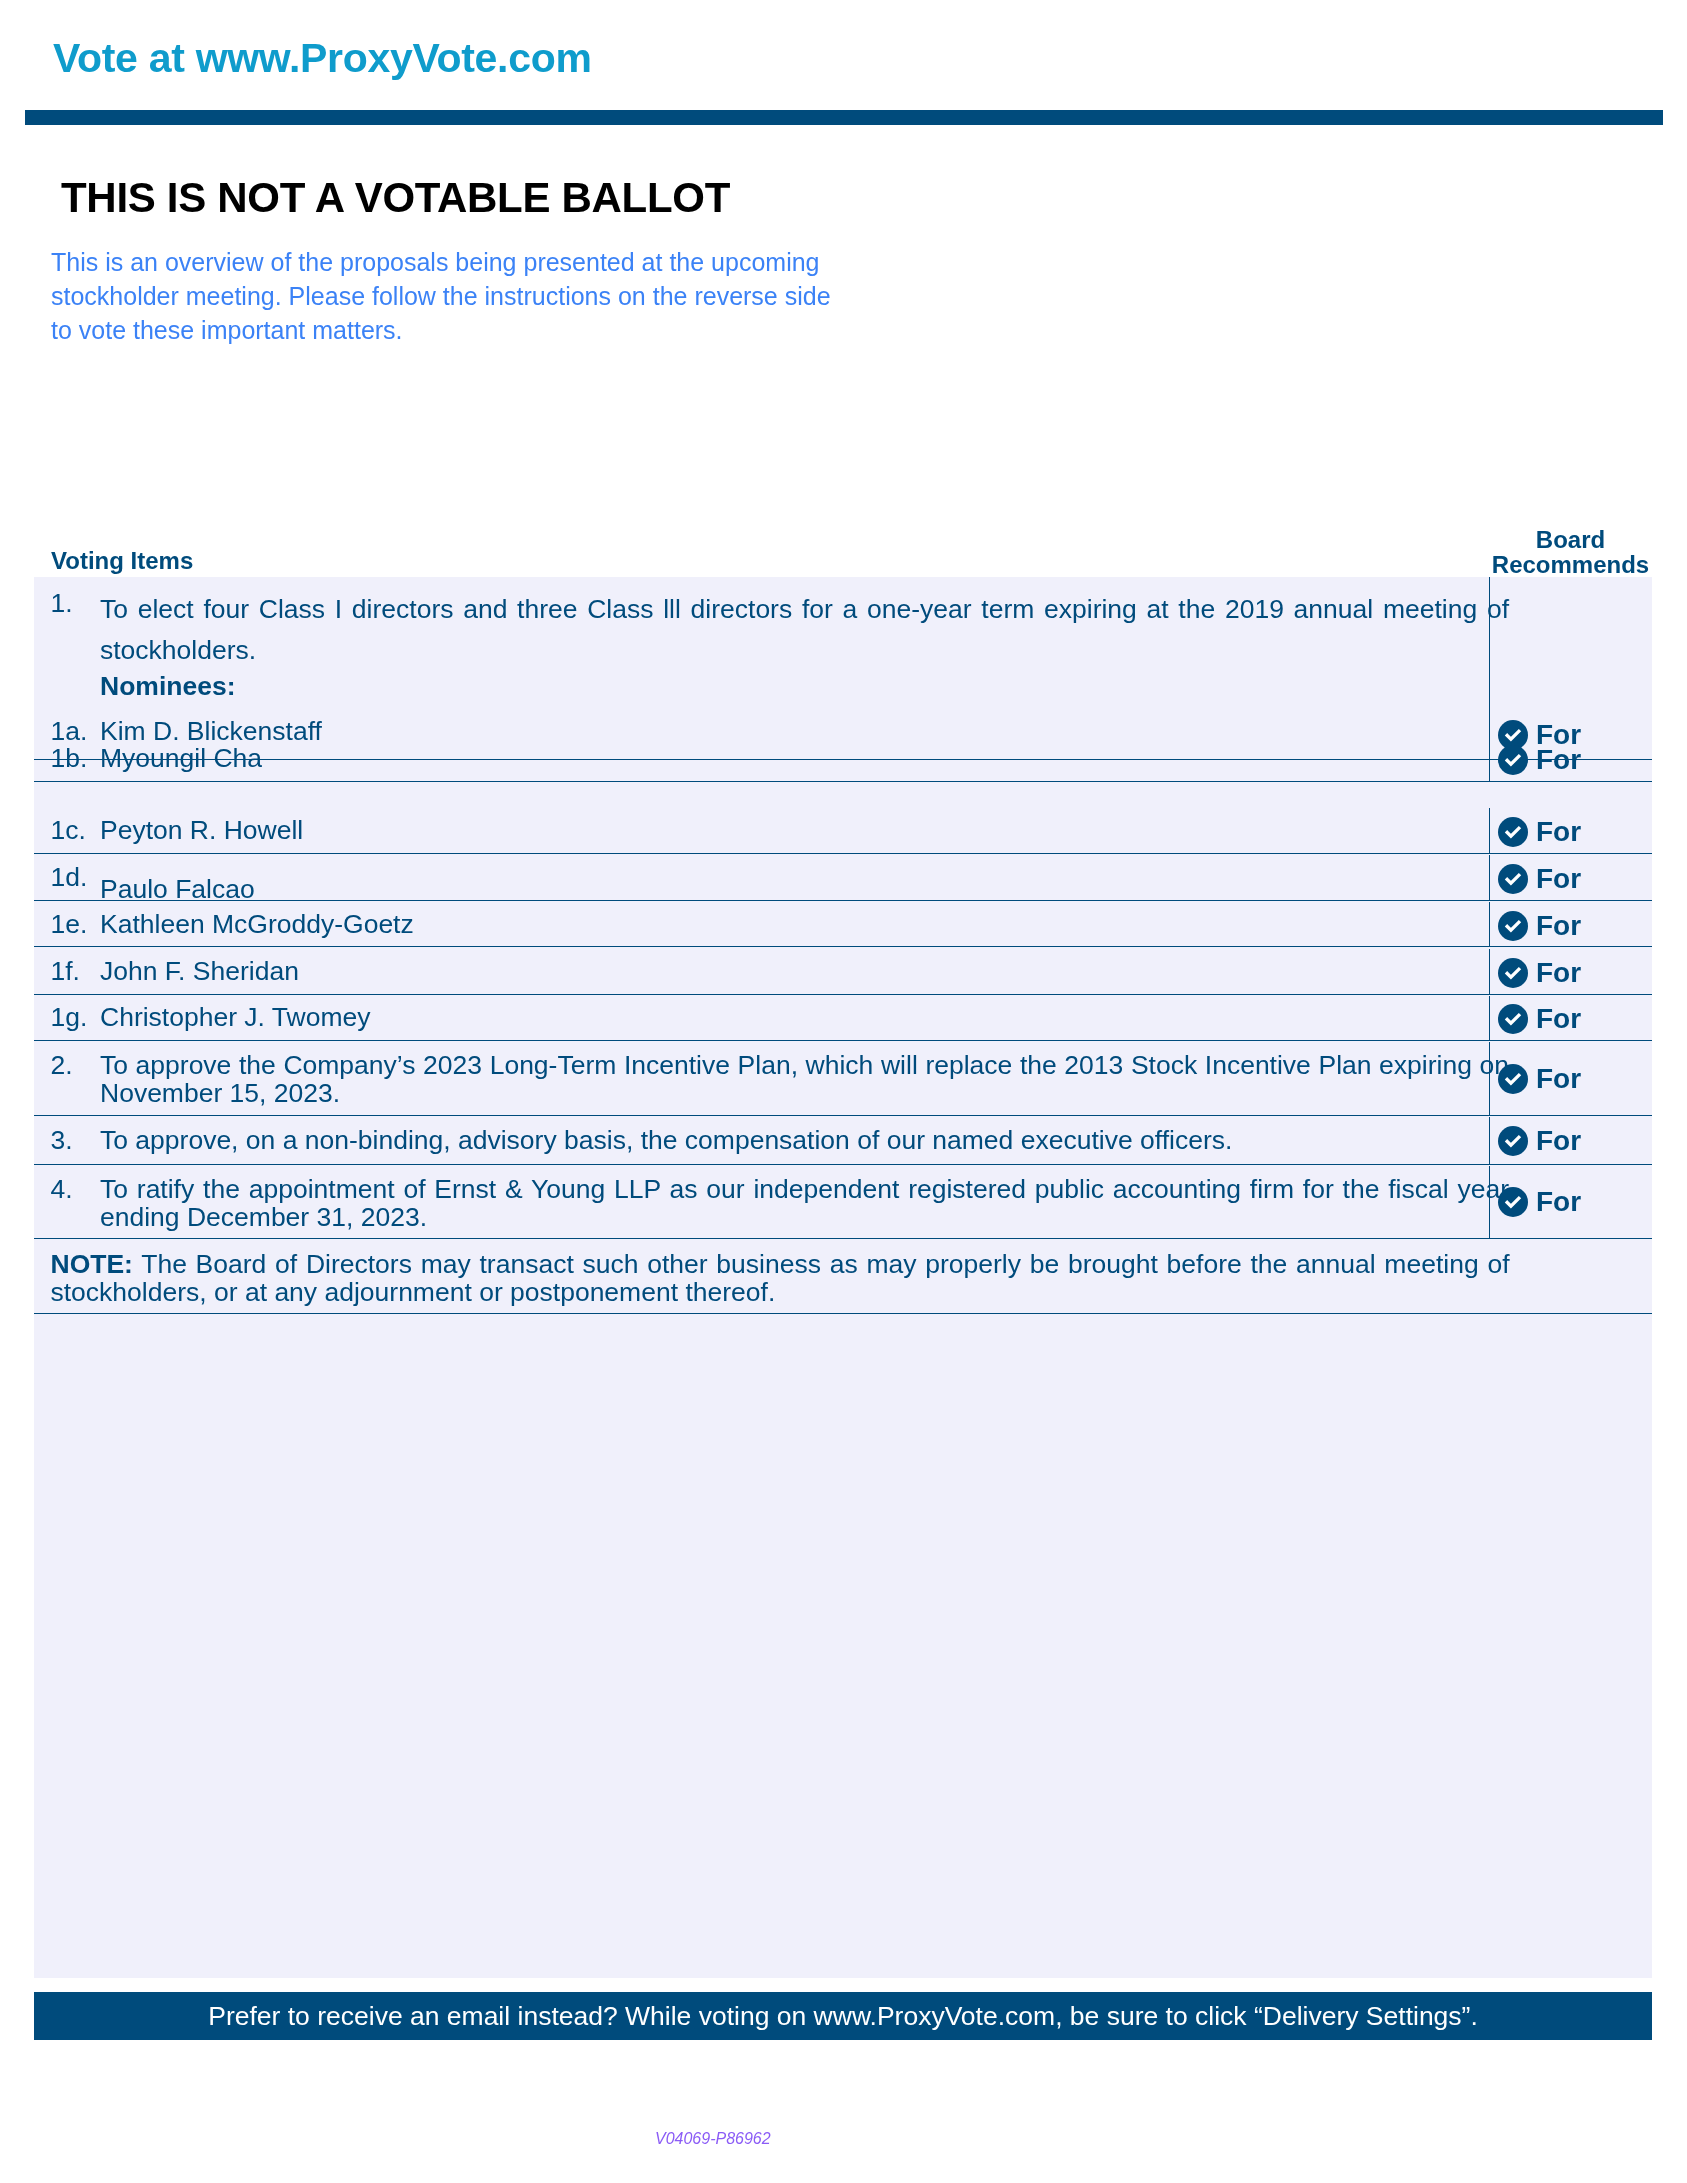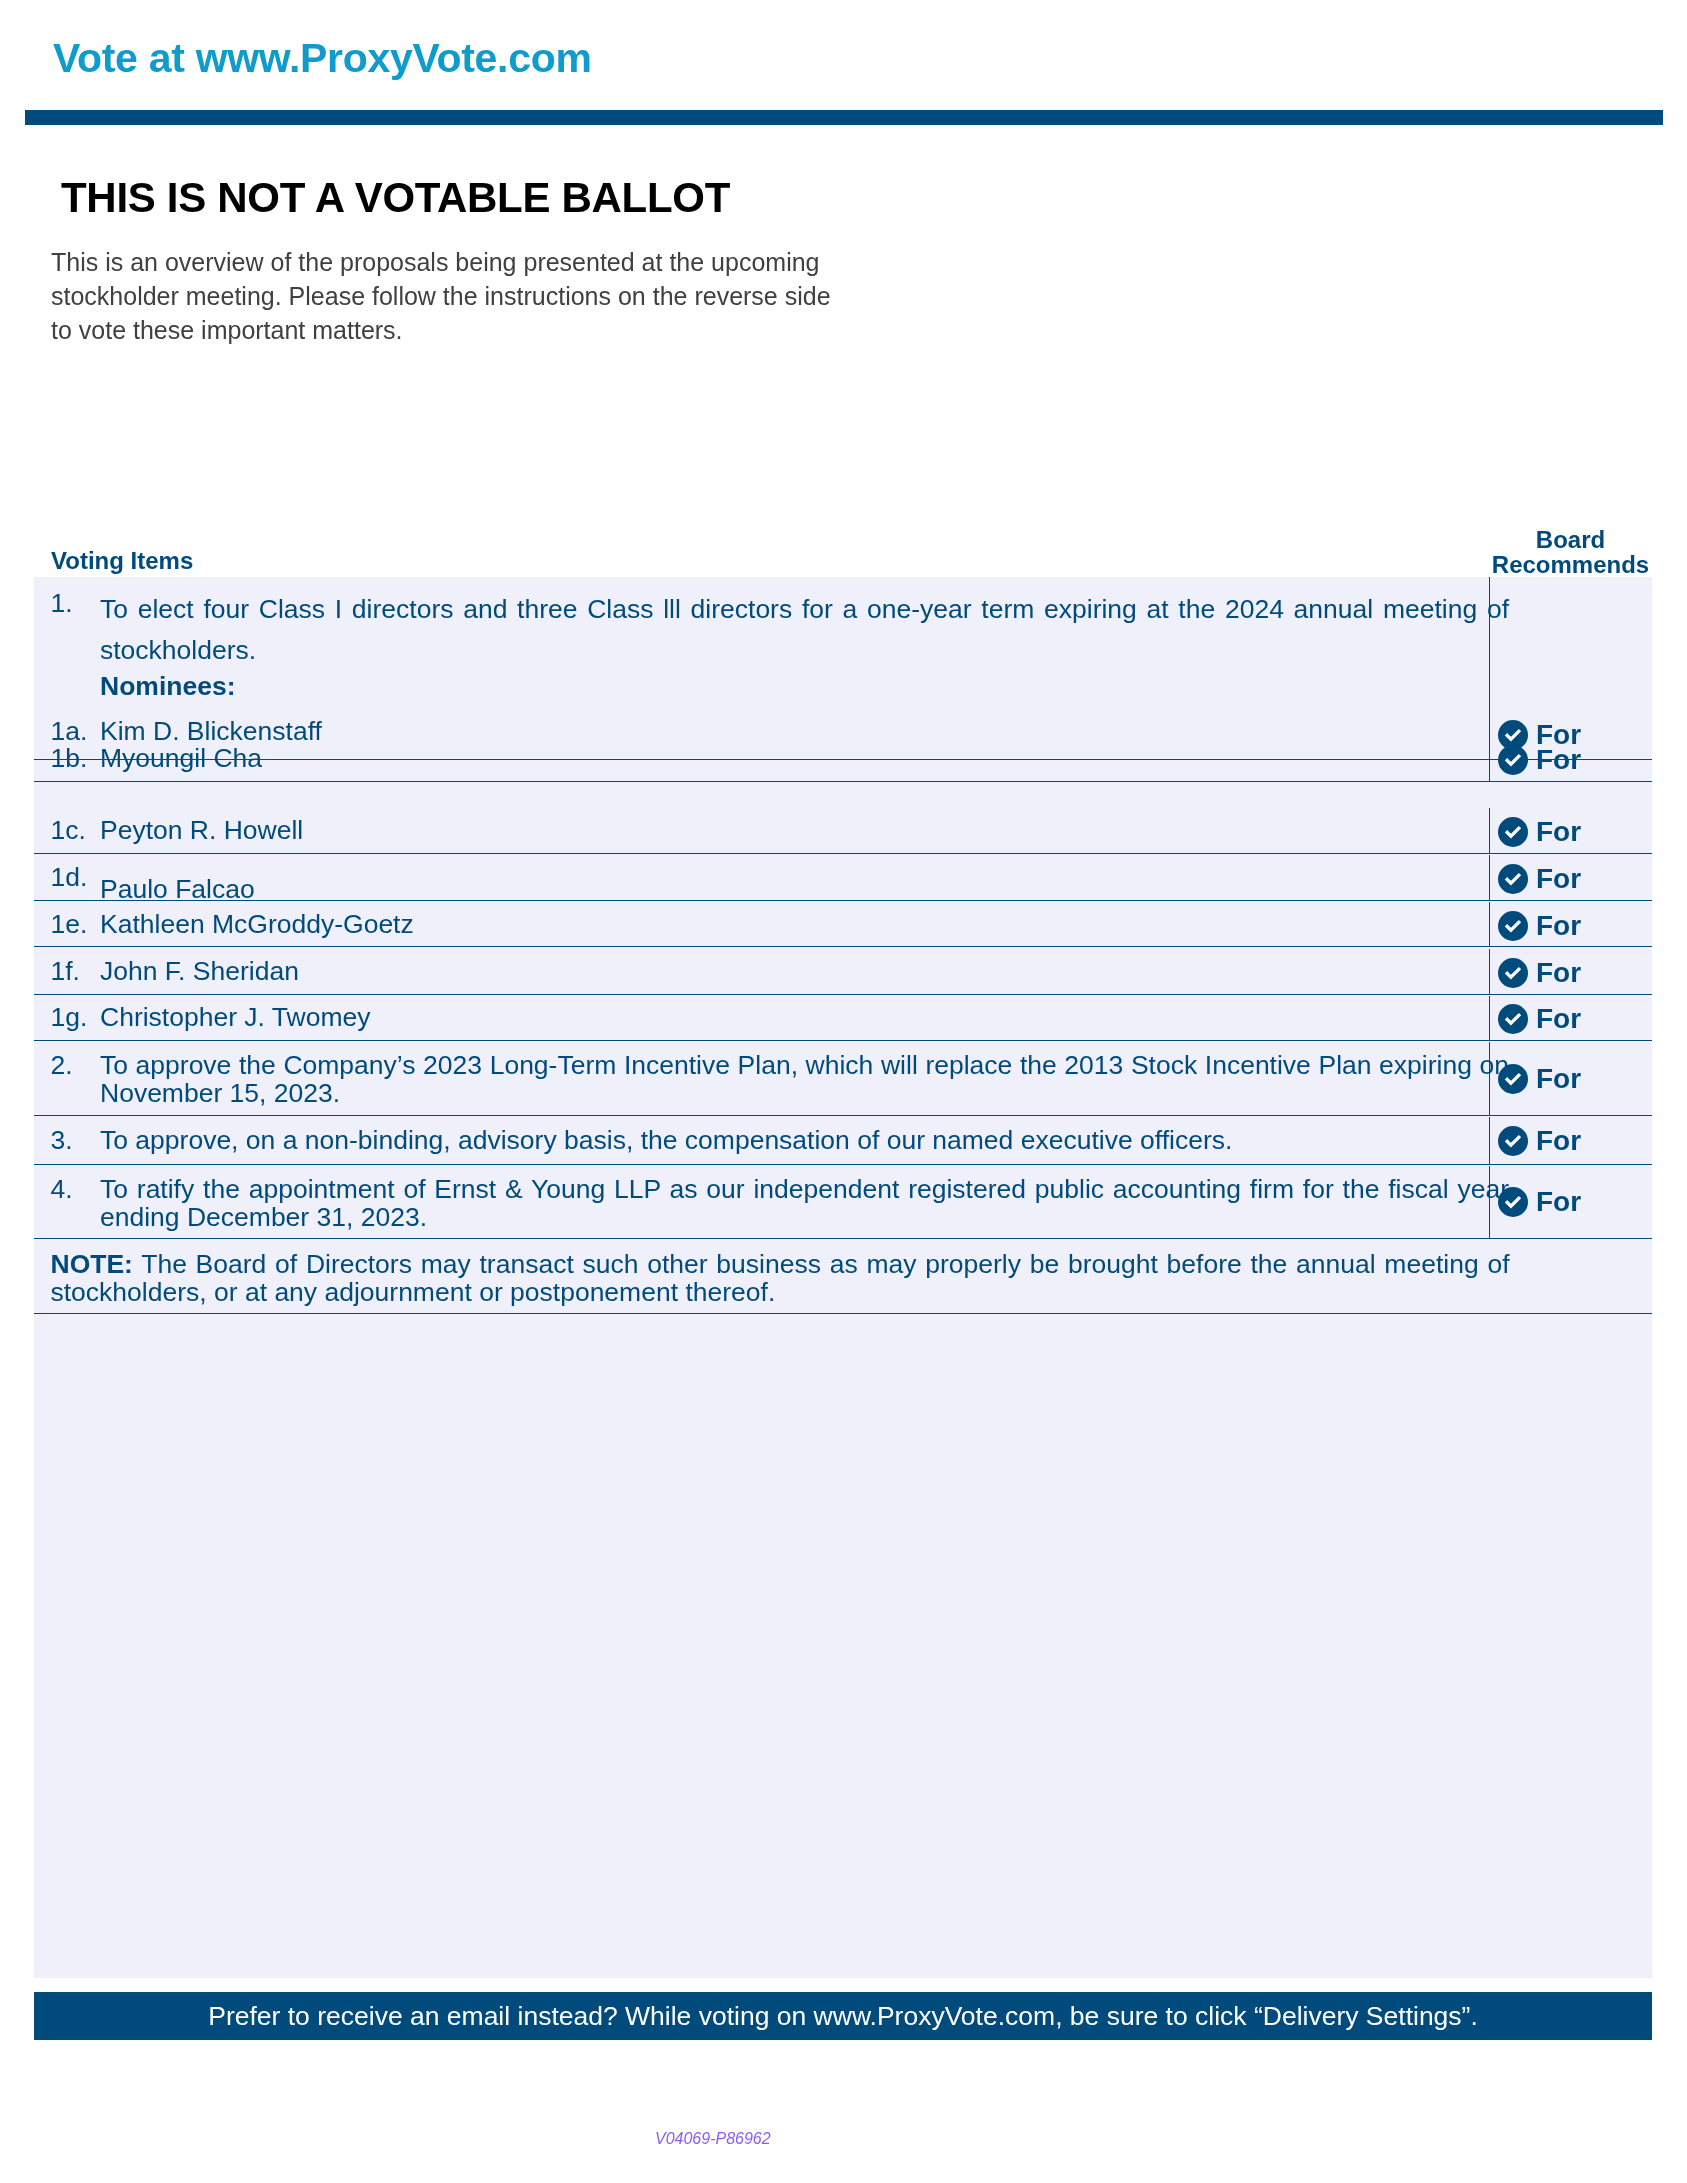--- a/index.html
+++ b/index.html
@@ -3,21 +3,21 @@
 <meta charset="utf-8">
 <style>
   * { box-sizing: border-box; margin: 0; padding: 0; }
   html, body { width: 1687px; height: 2183px; background: #ffffff; overflow: hidden; }
   body { position: relative; font-family: "Liberation Sans", "DejaVu Sans", sans-serif; color: #004b7c; }
 
   .vote-url { position: absolute; left: 53px; top: 34px; font-size: 41px; font-weight: bold; color: #0f9ccc; letter-spacing: -0.3px; line-height: 48px; }
   .top-rule { position: absolute; left: 24.5px; top: 110px; width: 1638px; height: 14.6px; background: #004b7c; }
 
   .ballot-title { position: absolute; left: 47px; top: 171px; font-size: 42px; font-weight: bold; color: #000000; line-height: 53px; letter-spacing: -0.3px; margin-left: 14px; }
-  .intro { position: absolute; left: 51px; top: 245px; width: 794px; font-size: 25px; line-height: 34px; color: #404040; }
+  .intro { position: absolute; left: 51px; top: 245px; width: 794px; font-size: 25px; line-height: 34px; color: #3b82f6; }
 
   .col-head-items { position: absolute; left: 51px; top: 546px; font-size: 24px; font-weight: bold; line-height: 29px; }
   .col-head-board { position: absolute; left: 1489px; width: 163px; top: 527px; font-size: 24px; font-weight: bold; line-height: 25px; text-align: center; }
 
   .panel { position: absolute; left: 34px; top: 577px; width: 1618px; height: 1401px; background: #f0f0fb; }
 
   .row { position: absolute; left: 34px; width: 1618px; border-bottom: 1.3px solid #004b7c; }
   .row .num { position: absolute; left: 16.5px; font-size: 26.5px; line-height: 28px; }
   .row .txt { position: absolute; left: 66px; width: 1409px; font-size: 26.5px; line-height: 28px; text-align: justify; text-align-last: left; }
   .row .rec { position: absolute; left: 1455px; top: 0; bottom: -1.3px; width: 131px; border-left: 1.3px solid #004b7c; padding-left: 38px; }
@@ -41,21 +41,21 @@
 <div class="col-head-items">Voting Items</div>
 <div class="col-head-board">
   <div>Board</div>
   <div>Recommends</div>
 </div>
 
 <div class="panel"></div>
 
 <div class="row" style="top:577px;height:183px;">
   <span class="num" style="top:12px;">1.</span>
-  <span class="txt" style="top:12px;line-height:41px;">To elect four Class I directors and three Class lll directors for a one-year term expiring at the 2024 annual meeting of stockholders.</span>
+  <span class="txt" style="top:12px;line-height:41px;">To elect four Class I directors and three Class lll directors for a one-year term expiring at the 2019 annual meeting of stockholders.</span>
   <span class="txt" style="top:95px;font-weight:bold;">Nominees:</span>
   <span class="num" style="top:140px;">1a.</span>
   <span class="txt" style="top:140px;">Kim D. Blickenstaff</span>
   <div class="rec">
     <div class="pill" style="top:143px;">
       <span class="check">
           <svg viewBox="0 0 24 24">
             <path d="M5 12.5l4.5 4.5L19 7.5" fill="none" stroke="#ffffff" stroke-width="4" stroke-linecap="square"></path>
           </svg>
         </span>

